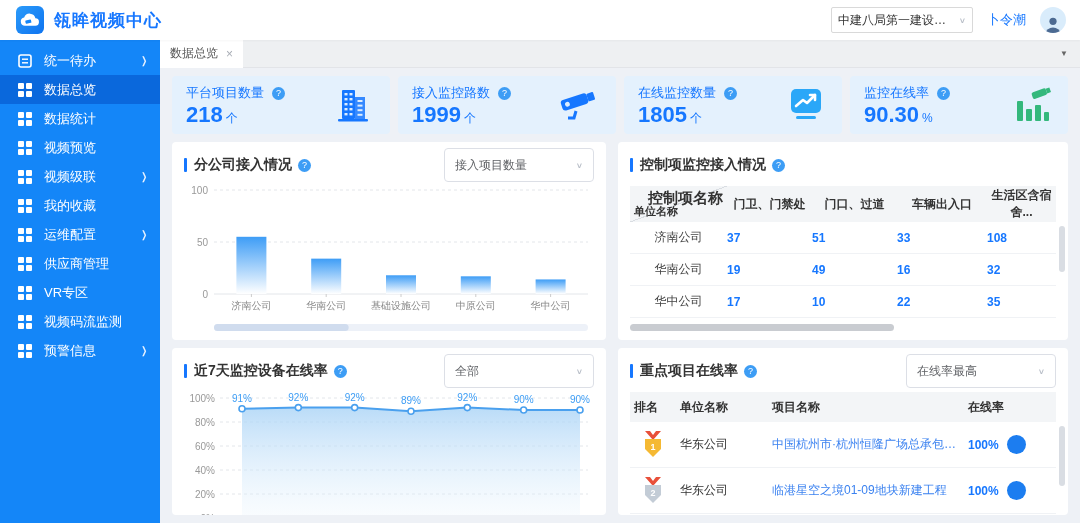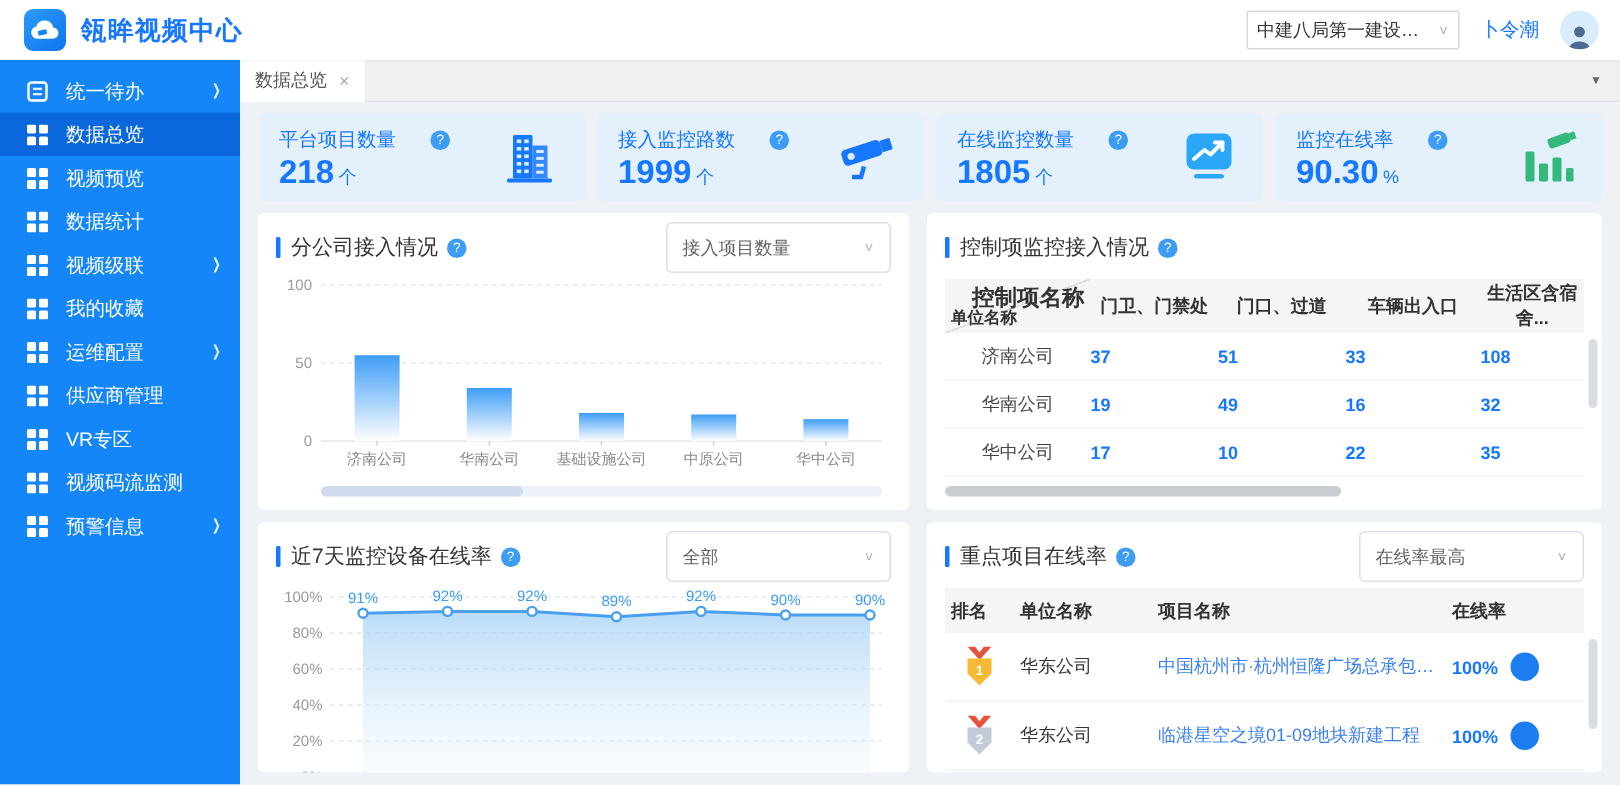--- a/index.html
+++ b/index.html
@@ -39,36 +39,36 @@
   .tab-close { color:#a8adb5; font-size:12px; cursor:pointer; }
   .tabbar-caret { margin-left:auto; margin-right:12px; font-size:8px; color:#666; cursor:pointer; }
 
   .content { flex:1; padding:8px 12px; display:flex; flex-direction:column; gap:8px; min-height:0; overflow:hidden; }
 
   
   .stats { display:flex; gap:8px; height:58px; flex:0 0 58px; }
   .stat-card { flex:1; background:#e4f1fd; border-radius:4px; display:flex; align-items:center;
     justify-content:space-between; padding:6px 16px 6px 14px; }
   .stat-meta { display:flex; flex-direction:column; gap:2px; }
-  .stat-label { font-size:13px; color:#1677ff; display:flex; align-items:center; gap:23px; }
+  .stat-label { font-size:13px; color:#1677ff; display:flex; align-items:center; gap:8px; }
   .stat-value { font-size:22px; font-weight:bold; color:#1677ff; line-height:1; }
   .stat-unit { font-size:12px; font-weight:normal; margin-left:3px; }
   .qmark { width:13px; height:13px; border-radius:50%; background:#3d9df5; color:#fff;
     font-size:9px; display:inline-flex; align-items:center; justify-content:center; flex:0 0 13px; cursor:pointer; }
 
   
   .row { display:flex; gap:12px; }
   .row1 { height:198px; flex:0 0 198px; }
   .row2 { flex:1; min-height:0; }
   .panel { background:#fff; border-radius:4px; padding:10px 12px; overflow:hidden; position:relative; }
   .panel-l { width:434px; flex:0 0 434px; }
   .panel-r { flex:1; min-width:0; }
   .panel-head { display:flex; align-items:center; height:26px; }
   .tbar { width:3px; height:14px; background:#1677ff; margin-right:7px; border-radius:1px; }
-  .ptitle { font-size:14px; font-weight:normal; color:#333; }
+  .ptitle { font-size:14px; font-weight:bold; color:#333; }
   .panel-head .qmark { margin-left:6px; }
   .pselect { margin-left:auto; width:150px; height:26px; border:1px solid #dcdfe6; border-radius:4px;
     display:flex; align-items:center; padding:16px 10px; font-size:12px; color:#606266; cursor:pointer; background:#fff; }
 
   
   .ct { margin-top:8px; font-size:12px; }
   .ct-head { display:grid; grid-template-columns:97px 85px 85px 90px 1fr; background:#f3f5f7;
     height:36px; align-items:center; font-weight:bold; color:#333; }
   .ct-corner { position:relative; height:36px;
     background-image:linear-gradient(to bottom right, transparent calc(50% - .5px), #d9dde2 calc(50% - .5px), #d9dde2 calc(50% + .5px), transparent calc(50% + .5px)); }
@@ -148,30 +148,30 @@
           </svg>
           <span>数据总览</span>
         </div>
         <div class="side-item">
           <svg viewBox="0 0 14 14" class="s-icon">
             <rect x="0" y="0" width="6" height="6" rx="1" fill="#fff"></rect>
             <rect x="8" y="0" width="6" height="6" rx="1" fill="#fff"></rect>
             <rect x="0" y="8" width="6" height="6" rx="1" fill="#fff"></rect>
             <rect x="8" y="8" width="6" height="6" rx="1" fill="#fff"></rect>
           </svg>
+          <span>数据统计</span>
+        </div>
+        <div class="side-item">
+          <svg viewBox="0 0 14 14" class="s-icon">
+            <rect x="0" y="0" width="6" height="6" rx="1" fill="#fff"></rect>
+            <rect x="8" y="0" width="6" height="6" rx="1" fill="#fff"></rect>
+            <rect x="0" y="8" width="6" height="6" rx="1" fill="#fff"></rect>
+            <rect x="8" y="8" width="6" height="6" rx="1" fill="#fff"></rect>
+          </svg>
           <span>视频预览</span>
-        </div>
-        <div class="side-item">
-          <svg viewBox="0 0 14 14" class="s-icon">
-            <rect x="0" y="0" width="6" height="6" rx="1" fill="#fff"></rect>
-            <rect x="8" y="0" width="6" height="6" rx="1" fill="#fff"></rect>
-            <rect x="0" y="8" width="6" height="6" rx="1" fill="#fff"></rect>
-            <rect x="8" y="8" width="6" height="6" rx="1" fill="#fff"></rect>
-          </svg>
-          <span>数据统计</span>
         </div>
         <div class="side-item">
           <svg viewBox="0 0 14 14" class="s-icon">
             <rect x="0" y="0" width="6" height="6" rx="1" fill="#fff"></rect>
             <rect x="8" y="0" width="6" height="6" rx="1" fill="#fff"></rect>
             <rect x="0" y="8" width="6" height="6" rx="1" fill="#fff"></rect>
             <rect x="8" y="8" width="6" height="6" rx="1" fill="#fff"></rect>
           </svg>
           <span>视频级联</span>
           <span class="arrow">❯</span>

